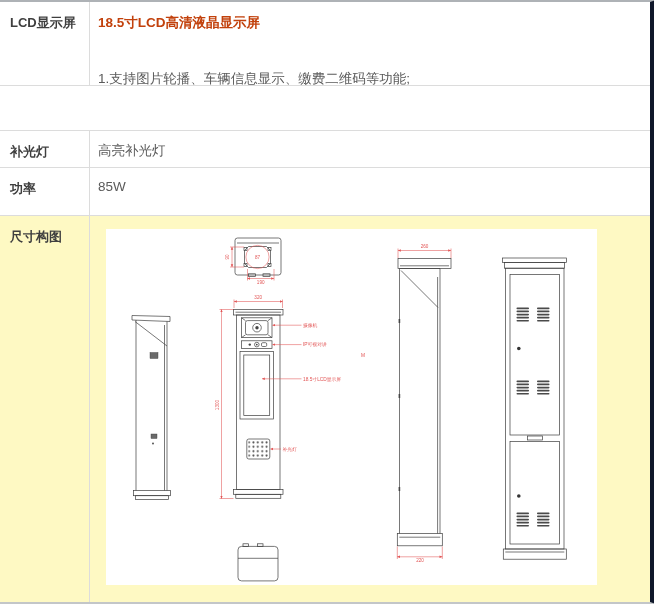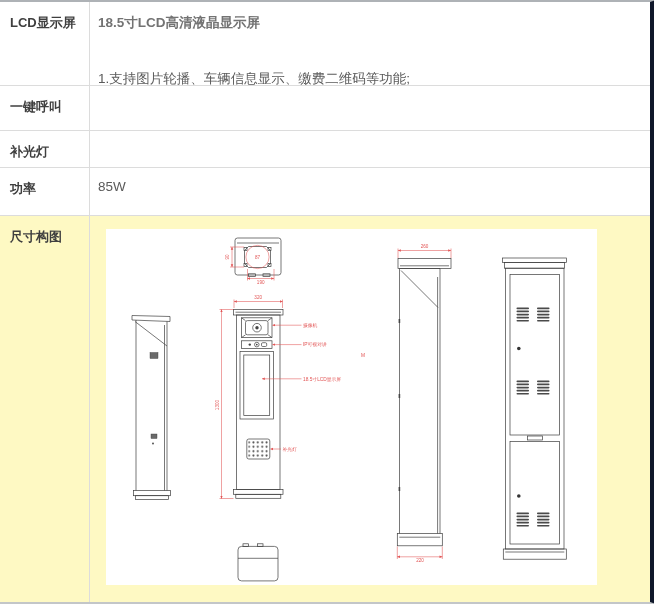--- a/index.html
+++ b/index.html
@@ -5,46 +5,46 @@
   html,body{margin:0;padding:0;background:#ffffff;width:654px;height:606px;overflow:hidden;
     font-family:"Liberation Sans","DejaVu Sans",sans-serif;}
   .spec-table{position:absolute;left:0;top:0;width:650px;
     border-top:2px solid #aeb2b6;border-bottom:2px solid #c3c6c8;border-right:6px solid #0f172a;}
   .row{display:flex;box-sizing:border-box;border-bottom:1px solid #dcdcdc;background:#fff;}
   .row:last-child{border-bottom:none;background:#fef9c3;}
   .cell-label{box-sizing:border-box;width:90px;flex:0 0 90px;border-right:1px solid #dcdcdc;
     padding:12px 4px 0 10px;font-size:13px;font-weight:bold;color:#3f3f3f;}
   .cell-value{box-sizing:border-box;flex:1;padding:11px 8px 0 8px;font-size:13.5px;color:#5a5a5a;}
   .r1{height:84px}.r2{height:45px}.r3{height:37px}.r4{height:48px}.r5{height:386px}
-  .v-title{font-weight:bold;color:#737373;line-height:20px;}
+  .v-title{font-weight:bold;color:#c2410c;line-height:20px;}
   .v-line{line-height:19.5px;color:#5a5a5a;margin-top:36px;}
   .canvas{position:relative;margin:2px 0 0 8px;width:491px;height:356px;background:#ffffff;}
   svg text{font-family:"Liberation Sans","DejaVu Sans",sans-serif;}
   .dim{fill:#e25555;font-size:4.6px;}
   .lbl{fill:#e25555;font-size:4.8px;}
 </style>
 </head>
 <body>
 
 <div class="spec-table">
 
   <div class="row r1">
     <div class="cell-label">LCD显示屏</div>
     <div class="cell-value">
       <div class="v-title">18.5寸LCD高清液晶显示屏</div>
       <div class="v-line">1.支持图片轮播、车辆信息显示、缴费二维码等功能;</div>
     </div>
   </div>
 
   <div class="row r2">
-    <div class="cell-label">一键呼叫</div>
   </div>
 
   <div class="row r3">
     <div class="cell-label">补光灯</div>
+    <div class="cell-value">高亮补光灯</div>
   </div>
 
   <div class="row r4">
     <div class="cell-label">功率</div>
     <div class="cell-value">85W</div>
   </div>
 
   <div class="row r5">
     <div class="cell-label">尺寸构图</div>
     <div class="cell-value">

